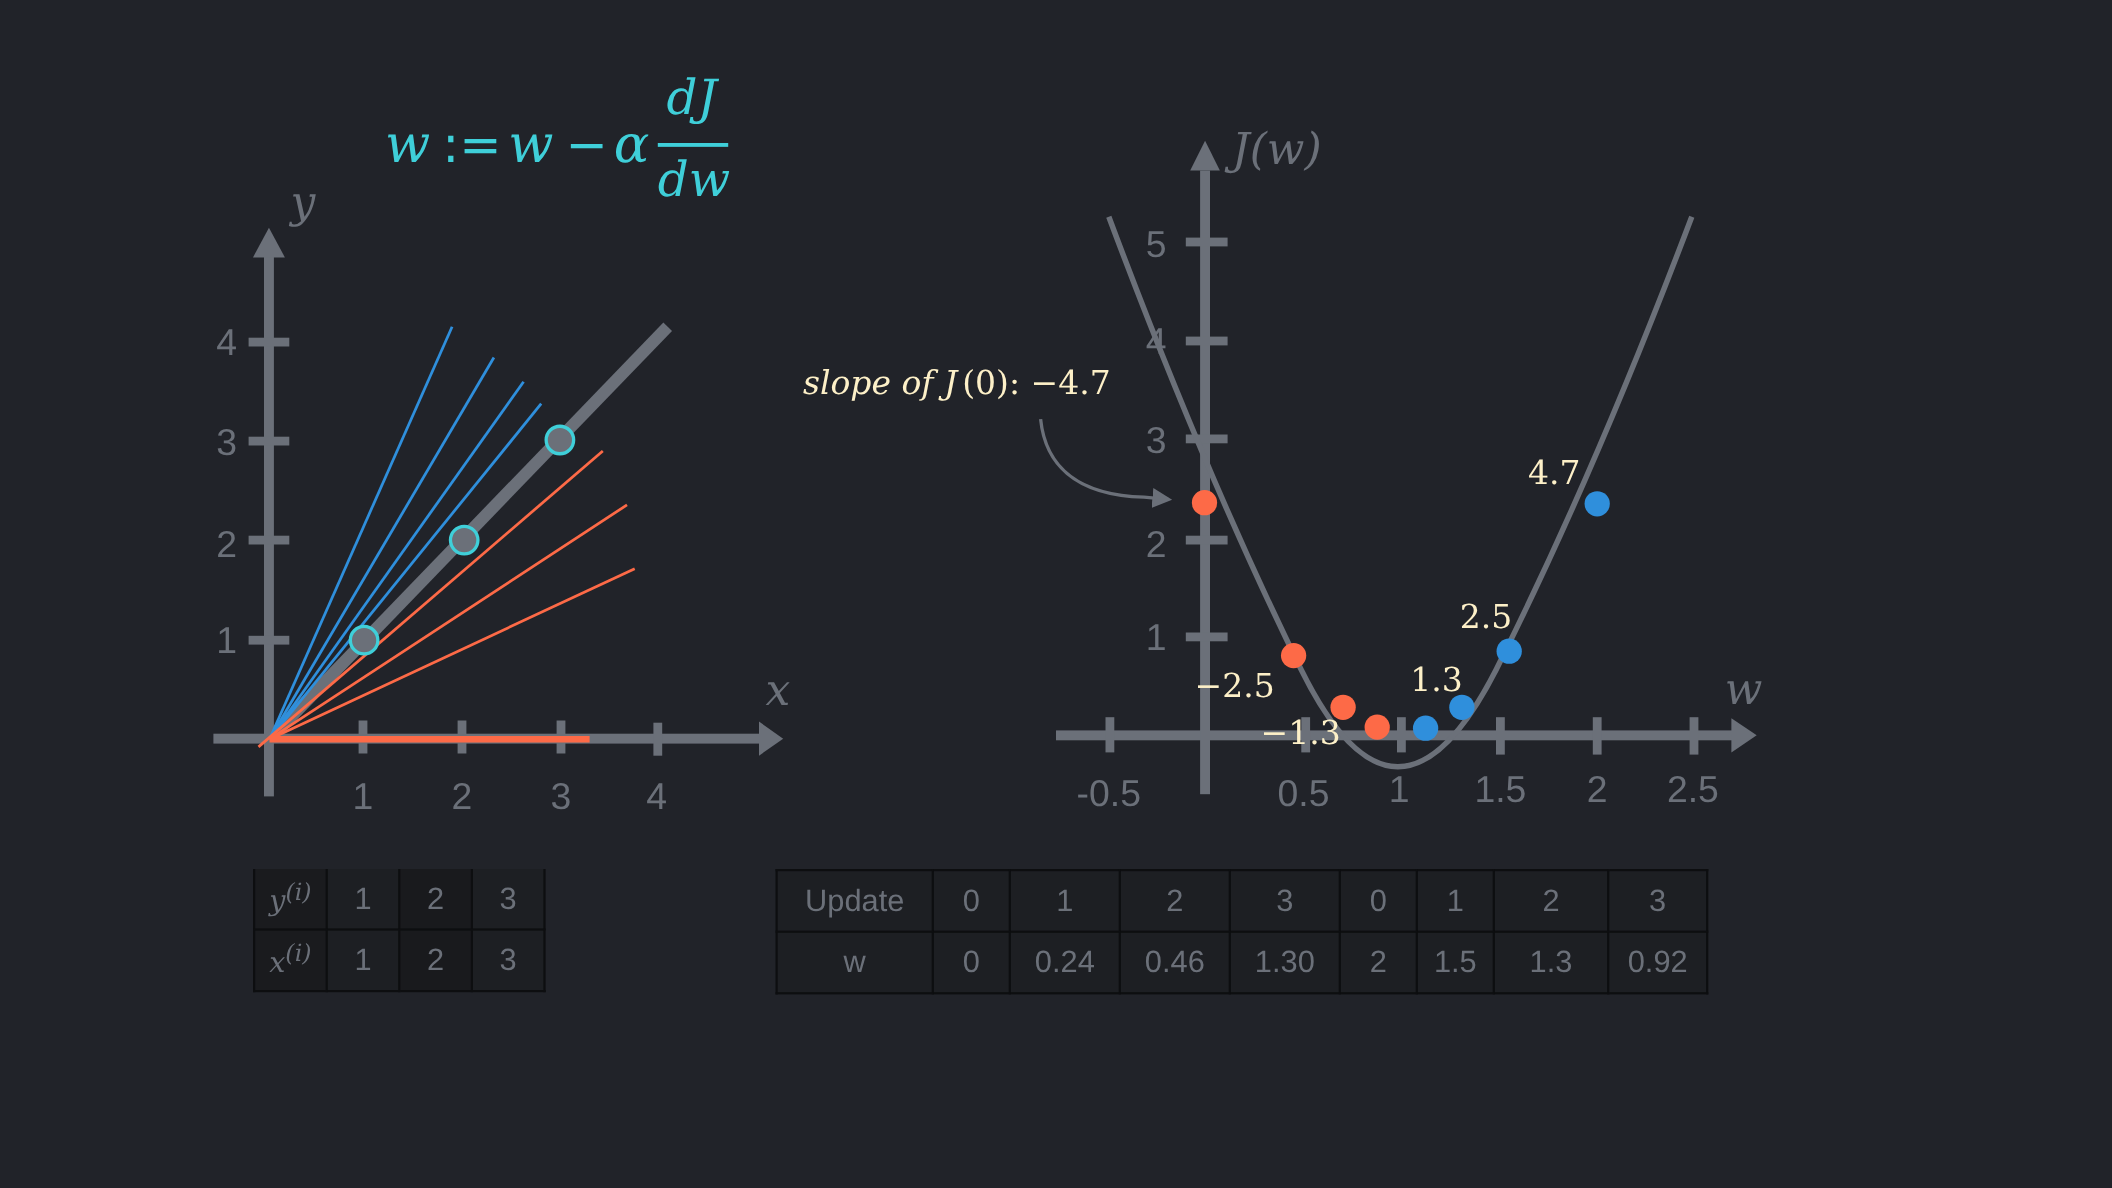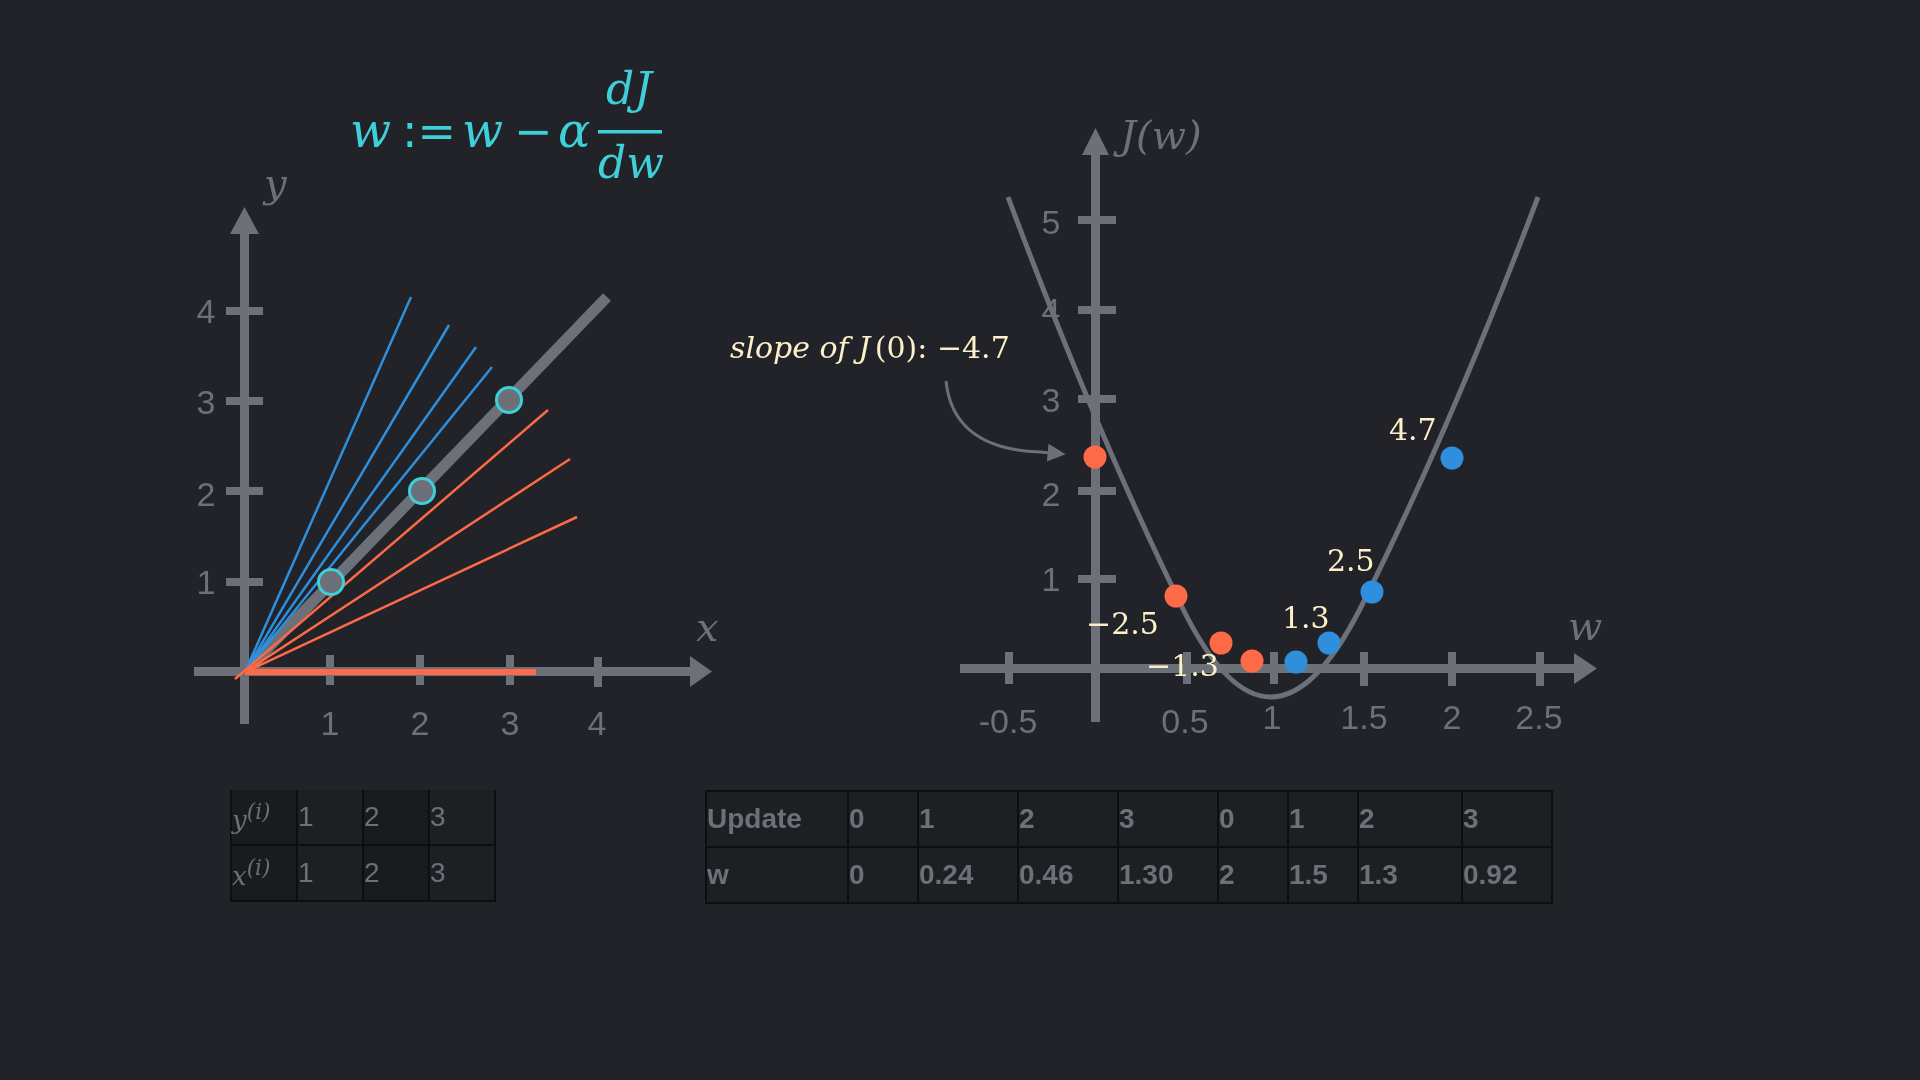--- a/index.html
+++ b/index.html
@@ -14,29 +14,29 @@
   .tick-label { font-family: "Liberation Sans", sans-serif; fill: #6b7079; font-size: 34px; }
   .axis-label { font-family: "DejaVu Serif", serif; font-style: italic; fill: #6b7079; font-size: 40px; }
   .annot { font-family: "DejaVu Serif", serif; fill: #fdf0c8; font-size: 30px; }
   .annot-i { font-family: "DejaVu Serif", serif; font-style: italic; fill: #fdf0c8; font-size: 30px; }
 
   table.grid {
     position: absolute; border-collapse: collapse;
     font-family: "Liberation Sans", sans-serif; color: #6b7079; font-size: 28px;
   }
   table.grid td {
-    text-align: left; height: 54px; padding: 0;
+    text-align: center; height: 54px; padding: 0;
     border: 2px solid #0d0e10; background: #1d1f23;
   }
   table.grid td.dark { background: #191a1d; }
   #data-table { left: 230px; top: 790px; }
   #data-table td { border-top: none; border-bottom: 2px solid #0d0e10; }
   #data-table td.hdr { width: 64px; background: #1a1b1e; font-family: "DejaVu Serif", serif; font-style: italic; font-size: 26px; }
   #data-table td.val { width: 64px; }
-  #update-table { left: 705px; top: 790px; font-weight: bold; }
+  #update-table { left: 705px; top: 790px; }
   #update-table td.hdr { width: 140px; }
 </style>
 </head>
 <body>
 
 <svg id="stage" width="1920" height="1080" viewBox="0 0 1920 1080" xmlns="http://www.w3.org/2000/svg">
   <defs>
     <marker id="arrowhead-small" viewBox="0 0 10 10" refX="8" refY="5" markerWidth="6" markerHeight="6" orient="auto">
       <path d="M0,0 L10,5 L0,10 z" fill="#6b7079"></path>
     </marker>

